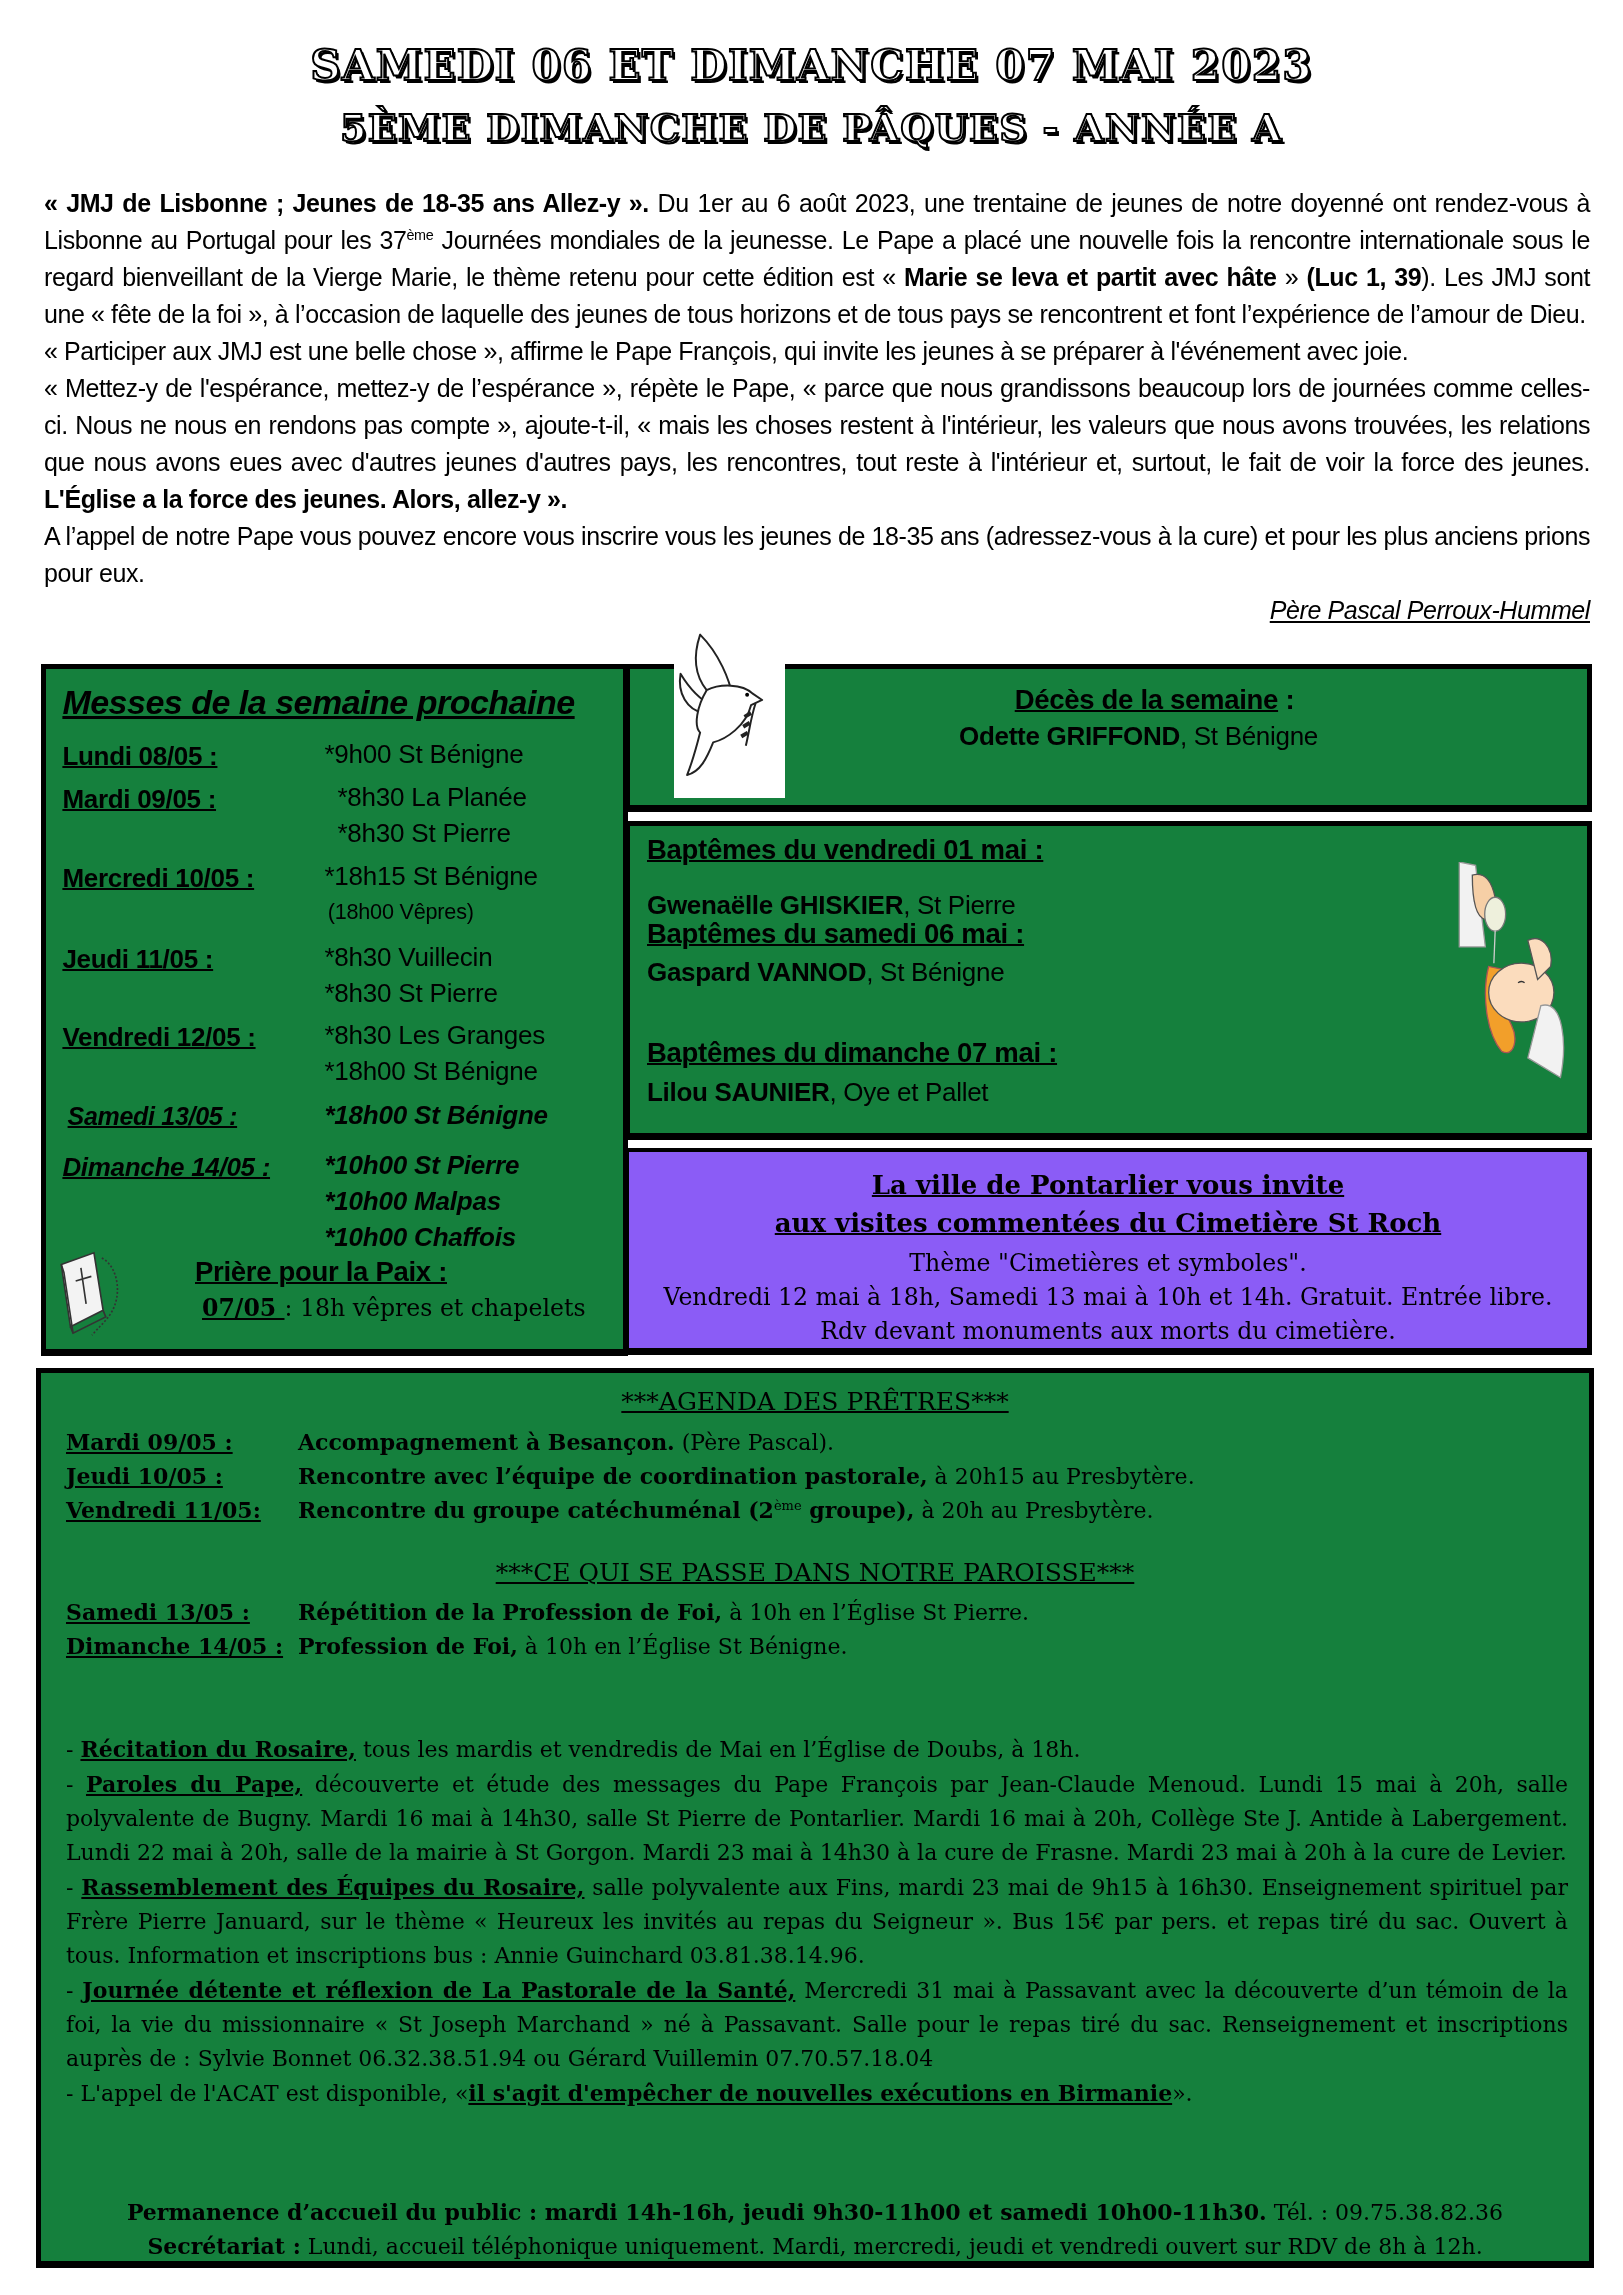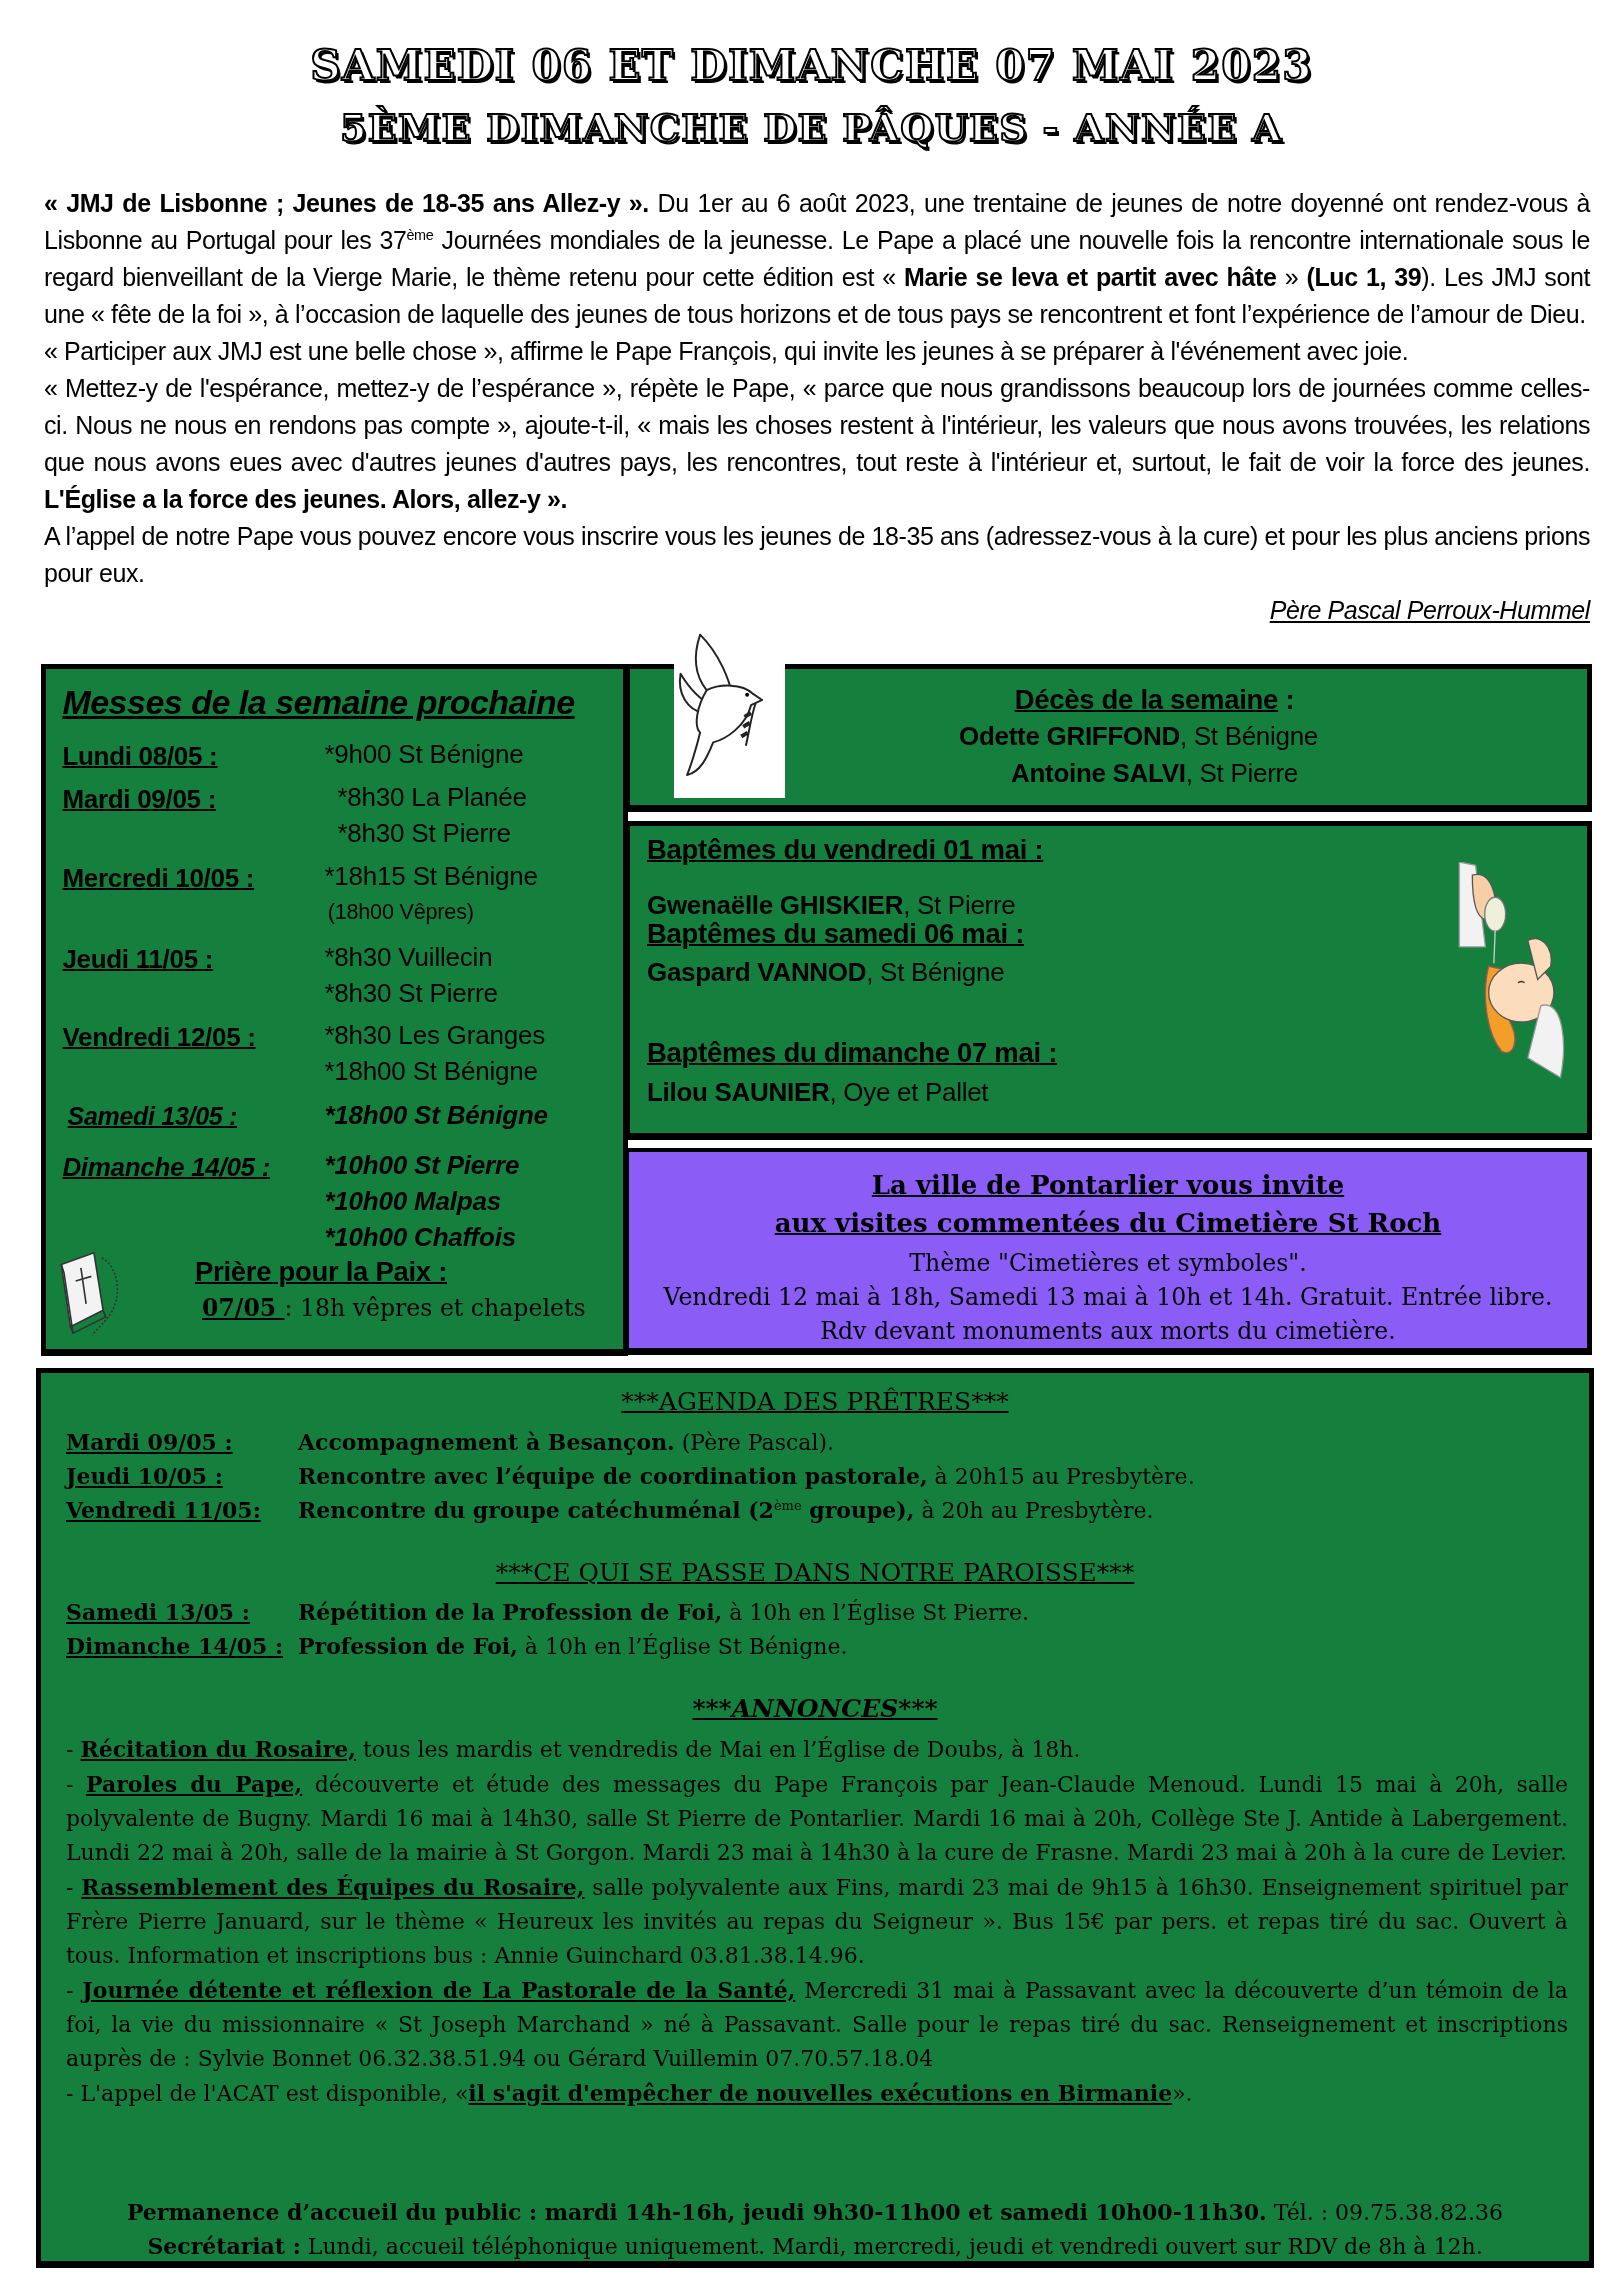--- a/index.html
+++ b/index.html
@@ -158,21 +158,20 @@
       <path d="M70 20 C90 30, 98 60, 92 85 C86 110, 70 120, 55 138" stroke-dasharray="3 3"></path>
     </g>
   </svg>
   <div class="priere-title">Prière pour la Paix :</div>
   <div class="priere-line"><span class="d">07/05 </span><span>: 18h vêpres et chapelets</span></div>
 </div>
 
 <div class="box deces">
   <div class="deces-title" style="padding-left:92px;box-sizing:border-box;"><span>Décès de la semaine</span><b> :</b></div>
   <div class="deces-line" style="top:52px;padding-left:60px;box-sizing:border-box;"><b>Odette GRIFFOND</b><span>, St Bénigne</span></div>
-  <div class="deces-line" style="top:89px;padding-left:92px;box-sizing:border-box;"><b>Antoine SALVI</b><span>, St Pierre</span></div>
 </div>
 <svg class="dove" viewBox="0 0 170 260">
   <g fill="#fff" stroke="#222" stroke-width="3" stroke-linejoin="round">
     <path d="M40 10 C30 40, 30 70, 50 95 C60 110, 80 115, 90 105 C85 80, 70 40, 40 10 Z"></path>
     <path d="M10 70 C5 100, 20 125, 45 130 L60 120 C40 110, 25 95, 10 70 Z"></path>
     <path d="M50 95 C70 85, 105 85, 120 100 L135 110 L118 118 C110 150, 80 170, 60 175 C50 200, 40 220, 20 225 C30 200, 35 180, 40 160 C30 150, 35 120, 50 95 Z"></path>
     <path d="M125 115 C118 135, 115 160, 110 180" fill="none"></path>
     <path d="M118 130 l-10 6 M116 145 l-10 6 M113 160 l-10 6" stroke-width="6"></path>
   </g>
   <circle cx="112" cy="102" r="3" fill="#000"></circle>
@@ -226,21 +225,20 @@
   <div class="ag-h" style="top:185px;">***CE QUI SE PASSE DANS NOTRE PAROISSE***</div>
   <div class="ag-row" style="top:226px;">
     <span class="ag-day">Samedi 13/05 :</span>
     <span class="ag-txt"><b>Répétition de la Profession de Foi,</b><span> à 10h en l’Église St Pierre.</span></span>
   </div>
   <div class="ag-row" style="top:260px;">
     <span class="ag-day">Dimanche 14/05 :</span>
     <span class="ag-txt"><b>Profession de Foi,</b><span> à 10h en l’Église St Bénigne.</span></span>
   </div>
 
-  <div class="ag-h" style="top:321px;font-style:italic;font-weight:bold;">***ANNONCES***</div>
   <div class="ann" style="top:359px;">
     <p>- <span class="k">Récitation du Rosaire,</span><span> tous les mardis et vendredis de Mai en l’Église de Doubs, à 18h.</span></p>
     <p>- <span class="k">Paroles du Pape,</span><span> découverte et étude des messages du Pape François par Jean-Claude Menoud. Lundi 15 mai à 20h, salle polyvalente de Bugny. Mardi 16 mai à 14h30, salle St Pierre de Pontarlier. Mardi 16 mai à 20h, Collège Ste J. Antide à Labergement. Lundi 22 mai à 20h, salle de la mairie à St Gorgon. Mardi 23 mai à 14h30 à la cure de Frasne. Mardi 23 mai à 20h à la cure de Levier.</span></p>
     <p>- <span class="k">Rassemblement des Équipes du Rosaire,</span><span> salle polyvalente aux Fins, mardi 23 mai de 9h15 à 16h30. Enseignement spirituel par Frère Pierre Januard, sur le thème « Heureux les invités au repas du Seigneur ». Bus 15€ par pers. et repas tiré du sac. Ouvert à tous. Information et inscriptions bus : Annie Guinchard 03.81.38.14.96.</span></p>
     <p>- <span class="k">Journée détente et réflexion de La Pastorale de la Santé,</span><span> Mercredi 31 mai à Passavant avec la découverte d’un témoin de la foi, la vie du missionnaire « St Joseph Marchand » né à Passavant. Salle pour le repas tiré du sac. Renseignement et inscriptions auprès de : Sylvie Bonnet 06.32.38.51.94 ou Gérard Vuillemin 07.70.57.18.04</span></p>
     <p>- <span>L'appel de l'ACAT est disponible, «</span><span class="k">il s'agit d'empêcher de nouvelles exécutions en Birmanie</span><span>».</span></p>
   </div>
 
   <div class="foot" style="top:826px;"><b>Permanence d’accueil du public : mardi 14h-16h, jeudi 9h30-11h00 et samedi 10h00-11h30.</b><span> Tél. : 09.75.38.82.36</span></div>
   <div class="foot" style="top:860px;"><b>Secrétariat :</b><span> Lundi, accueil téléphonique uniquement. Mardi, mercredi, jeudi et vendredi ouvert sur RDV de 8h à 12h.</span></div>

